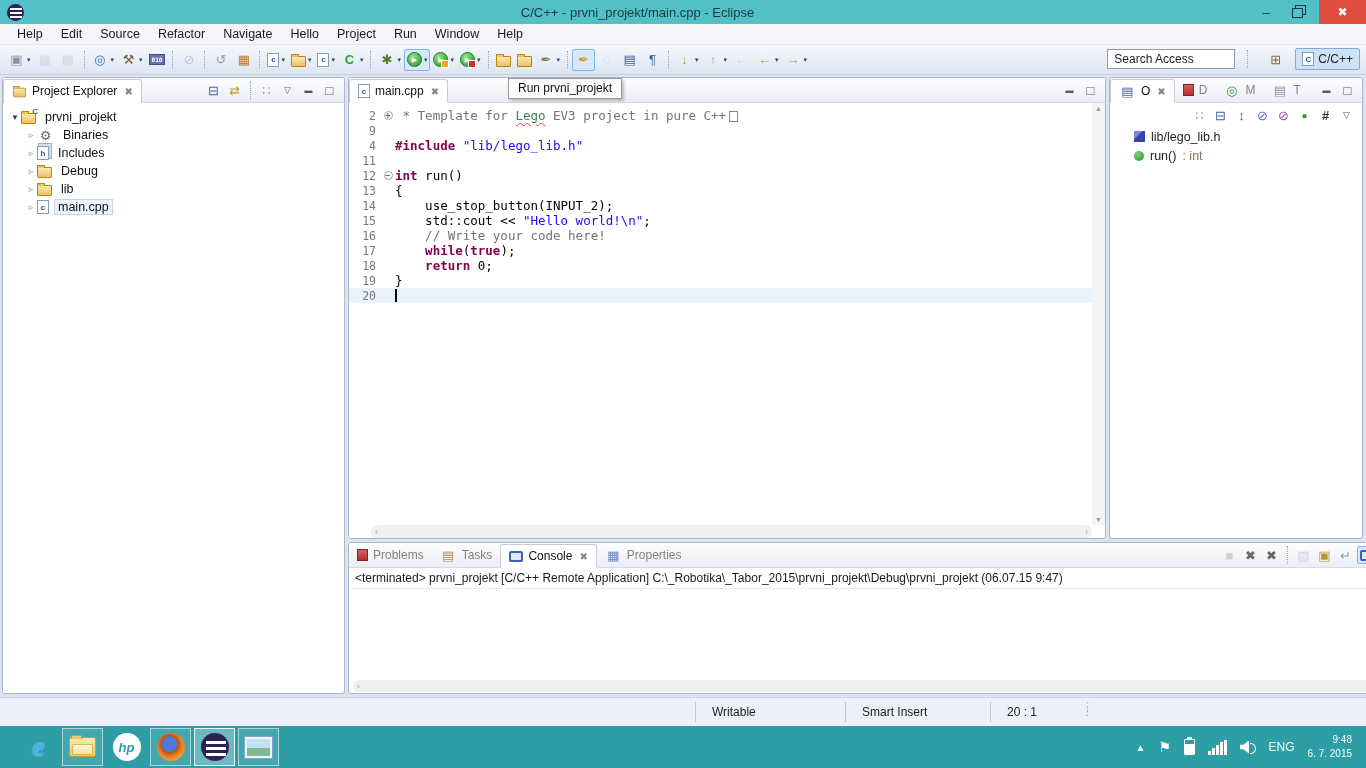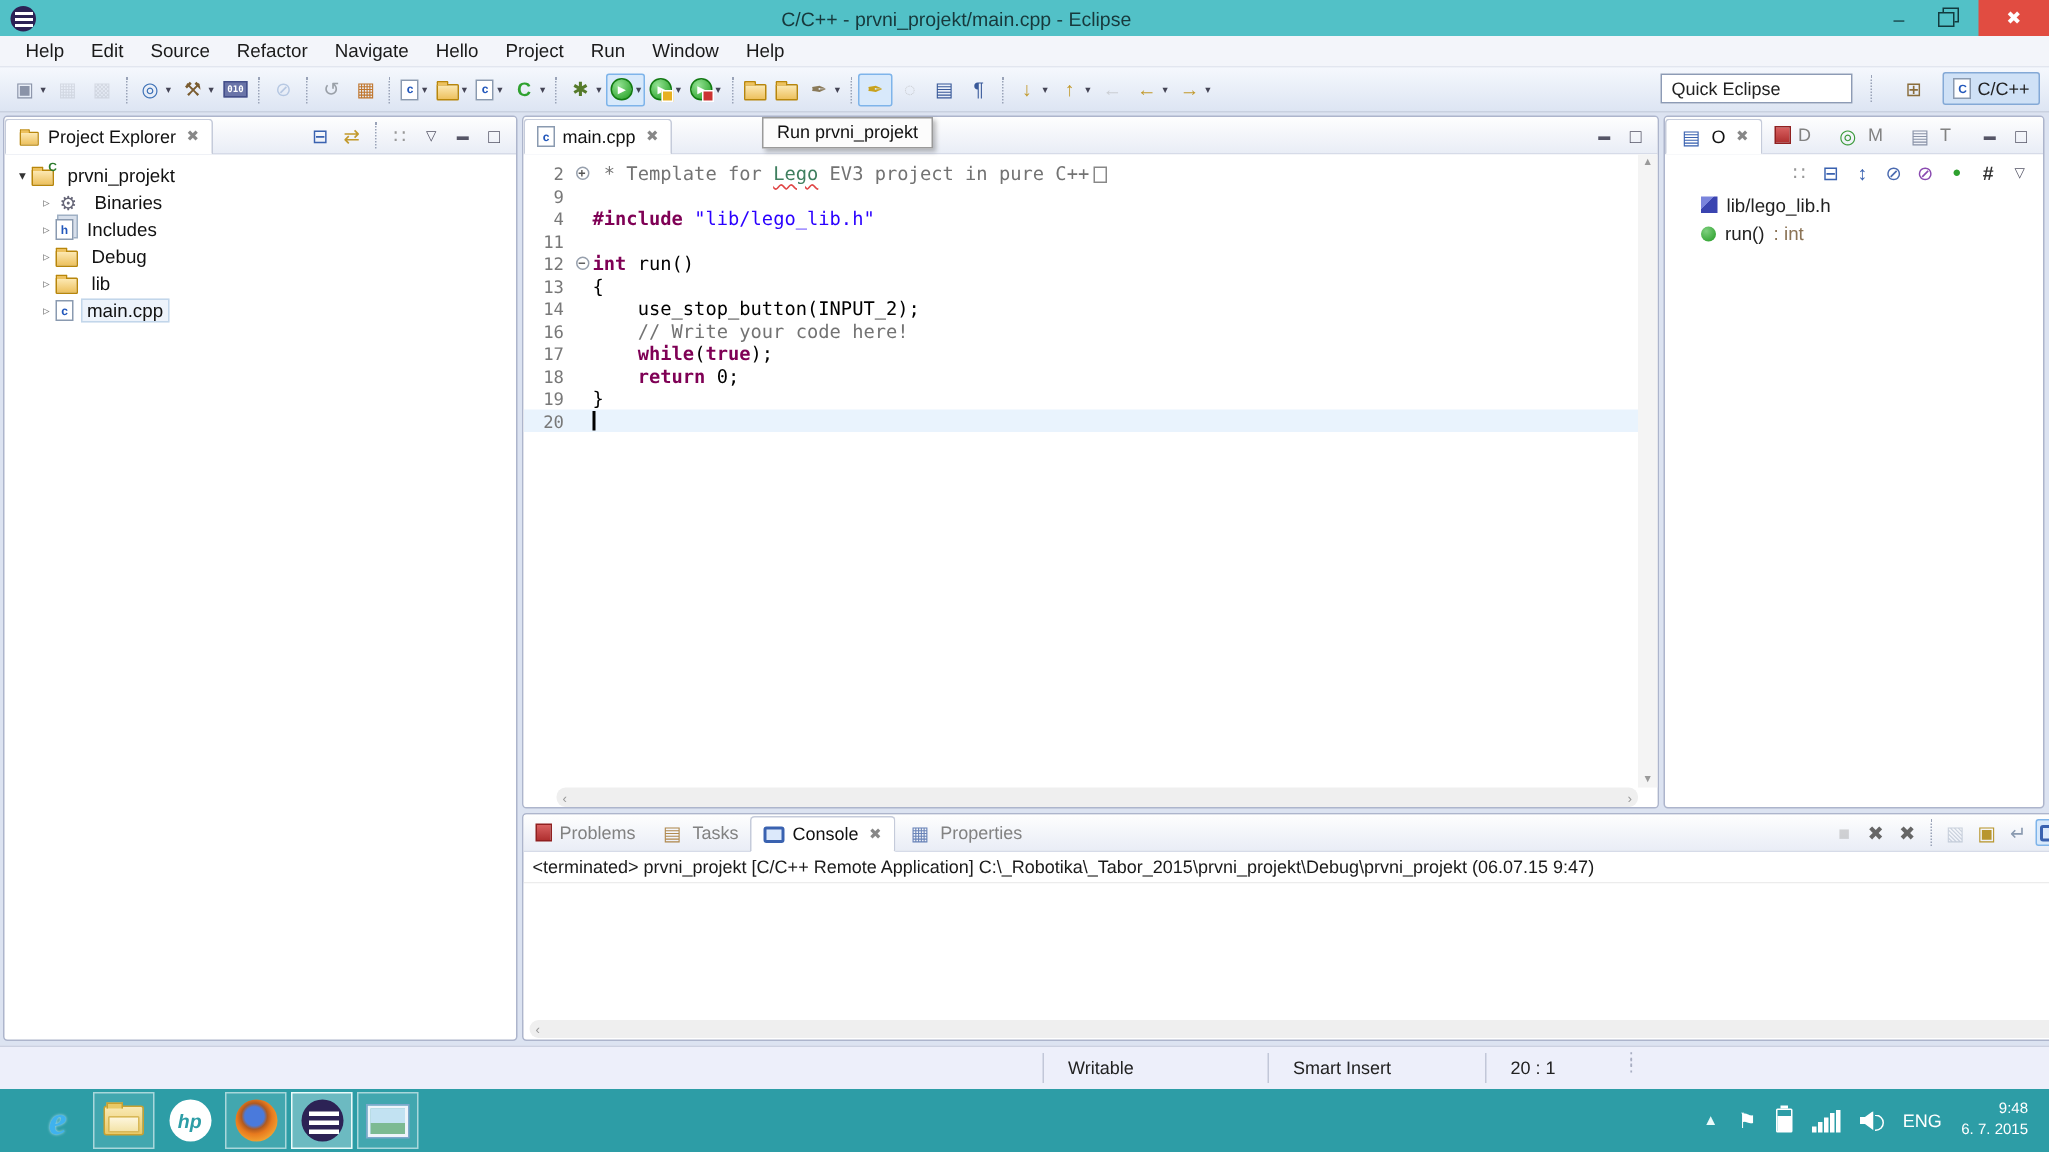--- a/index.html
+++ b/index.html
@@ -278,21 +278,21 @@
     <span class="tbtn">
       <span class="gico" style="color: rgb(194, 154, 46);">←</span>
       <span class="dd">▾</span>
     </span>
     <span class="tbtn">
       <span class="gico" style="color: rgb(194, 154, 46);">→</span>
       <span class="dd">▾</span>
     </span>
   </div>
 <div class="toolbar-right">
-  <div class="quick-access">Quick Eclipse</div>
+  <div class="quick-access">Search Access</div>
   <span class="tsep"></span>
   <span id="persp-buttons" style="display:flex;gap:4px;align-items:center">
       <span class="persp-btn">
         <span class="gico" style="color: rgb(138, 109, 59);">⊞</span>
       </span>
       <span class="persp-btn active">
         <span class="i-doc">C</span>
         <span>C/C++</span>
       </span>
     </span>
@@ -381,20 +381,21 @@
   </div>
   <div class="edbody">
     <div class="codewrap" id="code-area">
         <div class="cline"><span class="lnum">2</span><span class="fold"><span class="foldmark">+</span></span><span class="ctext"><span class="tk-cm"> * Template for </span><span class="tk-cm-err">Lego</span><span class="tk-cm"> EV3 project in pure C++</span><span class="fold-box"></span></span></div>
         <div class="cline"><span class="lnum">9</span><span class="fold"></span><span class="ctext"></span></div>
         <div class="cline"><span class="lnum">4</span><span class="fold"></span><span class="ctext"><span class="tk-kw">#include</span><span class="tk-pl"> </span><span class="tk-str">"lib/lego_lib.h"</span></span></div>
         <div class="cline"><span class="lnum">11</span><span class="fold"></span><span class="ctext"></span></div>
         <div class="cline"><span class="lnum">12</span><span class="fold"><span class="foldmark">−</span></span><span class="ctext"><span class="tk-kw">int</span><span class="tk-pl"> run()</span></span></div>
         <div class="cline"><span class="lnum">13</span><span class="fold"></span><span class="ctext"><span class="tk-pl">{</span></span></div>
         <div class="cline"><span class="lnum">14</span><span class="fold"></span><span class="ctext"><span class="tk-pl">    use_stop_button(INPUT_2);</span></span></div>
+        <div class="cline"><span class="lnum">15</span><span class="fold"></span><span class="ctext"><span class="tk-pl">    std::cout &lt;&lt; </span><span class="tk-str">"Hello world!\n"</span><span class="tk-pl">;</span></span></div>
         <div class="cline"><span class="lnum">16</span><span class="fold"></span><span class="ctext"><span class="tk-cm">    // Write your code here!</span></span></div>
         <div class="cline"><span class="lnum">17</span><span class="fold"></span><span class="ctext"><span class="tk-pl">    </span><span class="tk-kw">while</span><span class="tk-pl">(</span><span class="tk-kw">true</span><span class="tk-pl">);</span></span></div>
         <div class="cline"><span class="lnum">18</span><span class="fold"></span><span class="ctext"><span class="tk-pl">    </span><span class="tk-kw">return</span><span class="tk-pl"> 0;</span></span></div>
         <div class="cline"><span class="lnum">19</span><span class="fold"></span><span class="ctext"><span class="tk-pl">}</span></span></div>
         <div class="cline cur"><span class="lnum">20</span><span class="fold"></span><span class="ctext"><span class="caret"></span></span></div>
       </div>
     <div class="vscroll">
         <span>▲</span>
         <span>▼</span>
       </div>

